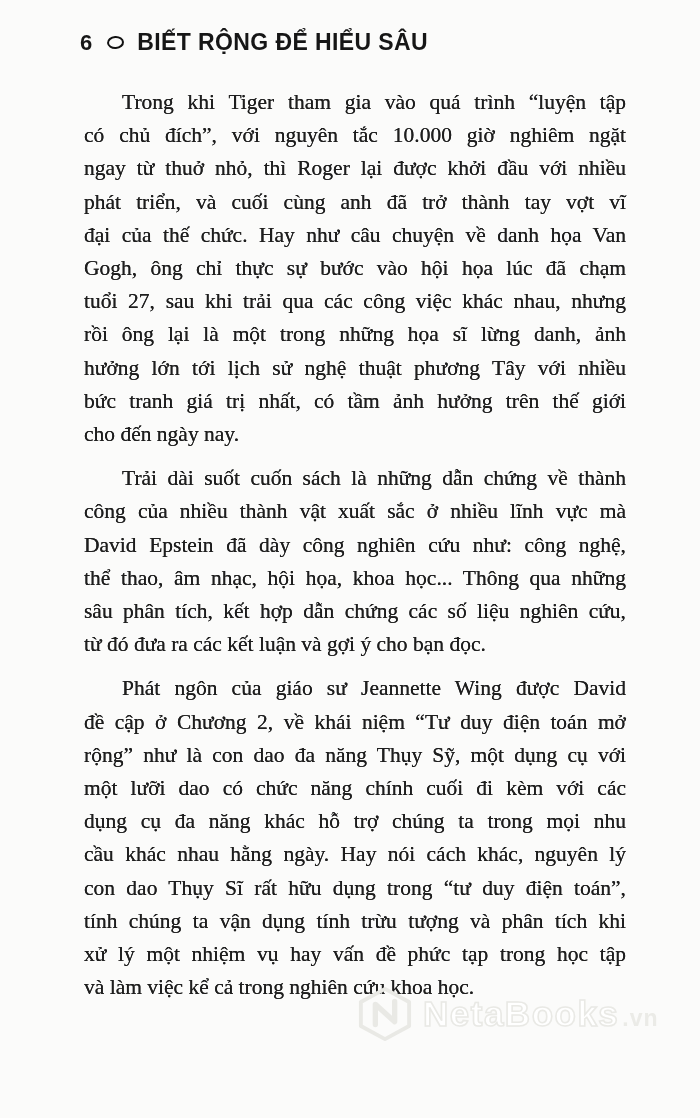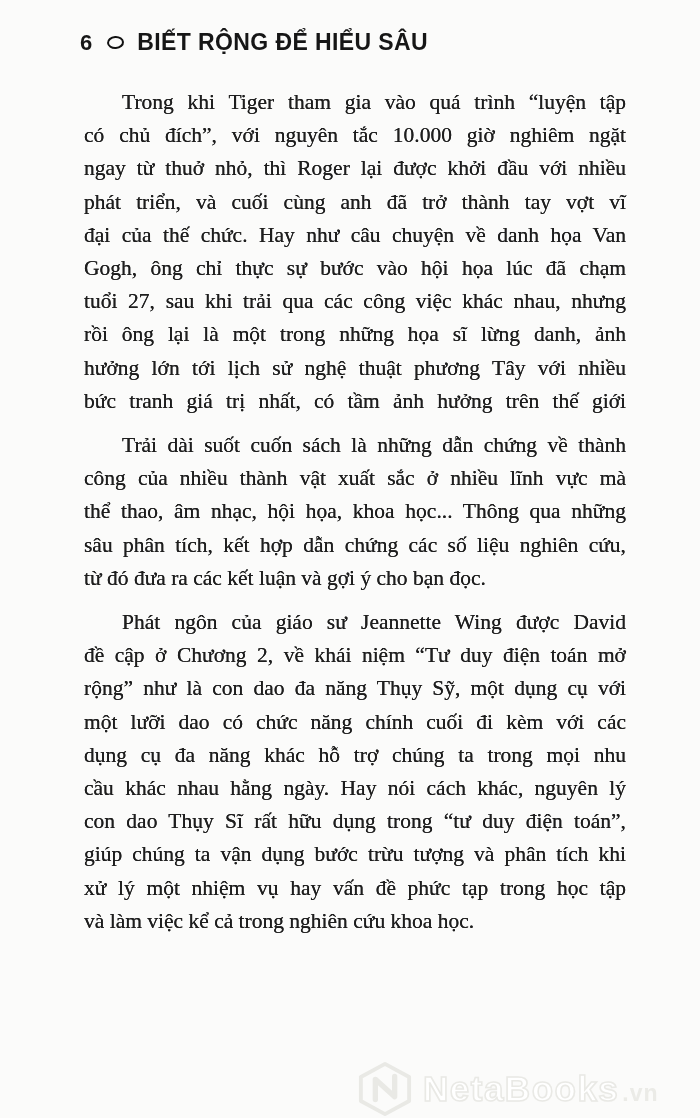--- a/index.html
+++ b/index.html
@@ -40,21 +40,21 @@
     font-size: 21.5px;
     line-height: 33.2px;
     text-shadow: 0 0 0.4px currentColor; 
   }
   .para { margin: 0 0 11px 0; }
   .line { text-align: justify; text-align-last: justify; }
   .line.first { text-indent: 38px; }
   .line.last { text-align-last: left; }
   
   .watermark {
-    position: absolute; left: 356px; top: 1061px;
+    position: absolute; left: 356px; top: 986px;
     display: flex; align-items: center;
     user-select: none;
   }
   .wm-logo { margin-right: 9px; }
   .wm-text {
     font-family: "Liberation Sans", "DejaVu Sans", sans-serif;
     font-weight: 700;
     font-size: 35px;
     letter-spacing: 1.5px;
     color: rgba(255,255,255,0.9);
@@ -86,37 +86,39 @@
         <div class="line first">Trong khi Tiger tham gia vào quá trình “luyện tập</div>
         <div class="line">có chủ đích”, với nguyên tắc 10.000 giờ nghiêm ngặt</div>
         <div class="line">ngay từ thuở nhỏ, thì Roger lại được khởi đầu với nhiều</div>
         <div class="line">phát triển, và cuối cùng anh đã trở thành tay vợt vĩ</div>
         <div class="line">đại của thế chức. Hay như câu chuyện về danh họa Van</div>
         <div class="line">Gogh, ông chỉ thực sự bước vào hội họa lúc đã chạm</div>
         <div class="line">tuổi 27, sau khi trải qua các công việc khác nhau, nhưng</div>
         <div class="line">rồi ông lại là một trong những họa sĩ lừng danh, ảnh</div>
         <div class="line">hưởng lớn tới lịch sử nghệ thuật phương Tây với nhiều</div>
         <div class="line">bức tranh giá trị nhất, có tầm ảnh hưởng trên thế giới</div>
+        <div class="line last">cho đến ngày nay.</div>
       </div>
       <div class="para">
         <div class="line first">Trải dài suốt cuốn sách là những dẫn chứng về thành</div>
         <div class="line">công của nhiều thành vật xuất sắc ở nhiều lĩnh vực mà</div>
+        <div class="line">David Epstein đã dày công nghiên cứu như: công nghệ,</div>
         <div class="line">thể thao, âm nhạc, hội họa, khoa học... Thông qua những</div>
         <div class="line">sâu phân tích, kết hợp dẫn chứng các số liệu nghiên cứu,</div>
         <div class="line last">từ đó đưa ra các kết luận và gợi ý cho bạn đọc.</div>
       </div>
       <div class="para">
         <div class="line first">Phát ngôn của giáo sư Jeannette Wing được David</div>
         <div class="line">đề cập ở Chương 2, về khái niệm “Tư duy điện toán mở</div>
         <div class="line">rộng” như là con dao đa năng Thụy Sỹ, một dụng cụ với</div>
         <div class="line">một lưỡi dao có chức năng chính cuối đi kèm với các</div>
         <div class="line">dụng cụ đa năng khác hỗ trợ chúng ta trong mọi nhu</div>
         <div class="line">cầu khác nhau hằng ngày. Hay nói cách khác, nguyên lý</div>
         <div class="line">con dao Thụy Sĩ rất hữu dụng trong “tư duy điện toán”,</div>
-        <div class="line">giúp chúng ta vận dụng bước trừu tượng và phân tích khi</div>
+        <div class="line">tính chúng ta vận dụng tính trừu tượng và phân tích khi</div>
         <div class="line">xử lý một nhiệm vụ hay vấn đề phức tạp trong học tập</div>
         <div class="line last">và làm việc kể cả trong nghiên cứu khoa học.</div>
       </div>
     </main>
 
   <div class="watermark">
     <svg class="wm-logo" width="58" height="56" viewBox="0 0 60 58" fill="none">
       <path d="M30 3 L55 16.5 L55 41.5 L30 55 L5 41.5 L5 16.5 Z" stroke="#e9e9e5" stroke-width="4" stroke-linejoin="round" fill="none"></path>
       <path d="M20 40 L20 19 L40 37 L40 16" stroke="#e9e9e5" stroke-width="5.5" stroke-linecap="round" stroke-linejoin="round" fill="none"></path>
     </svg>

